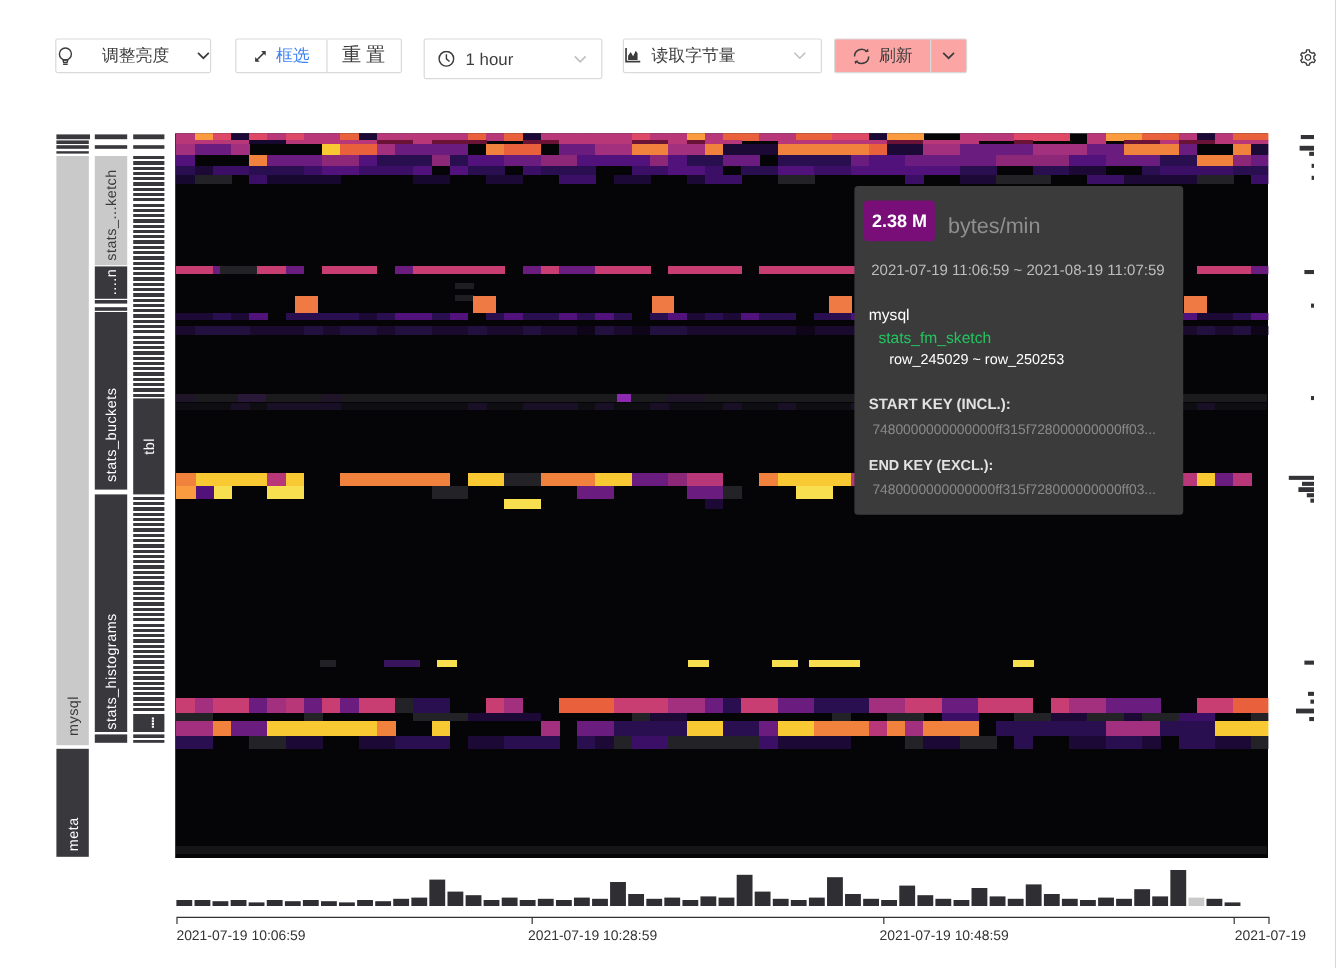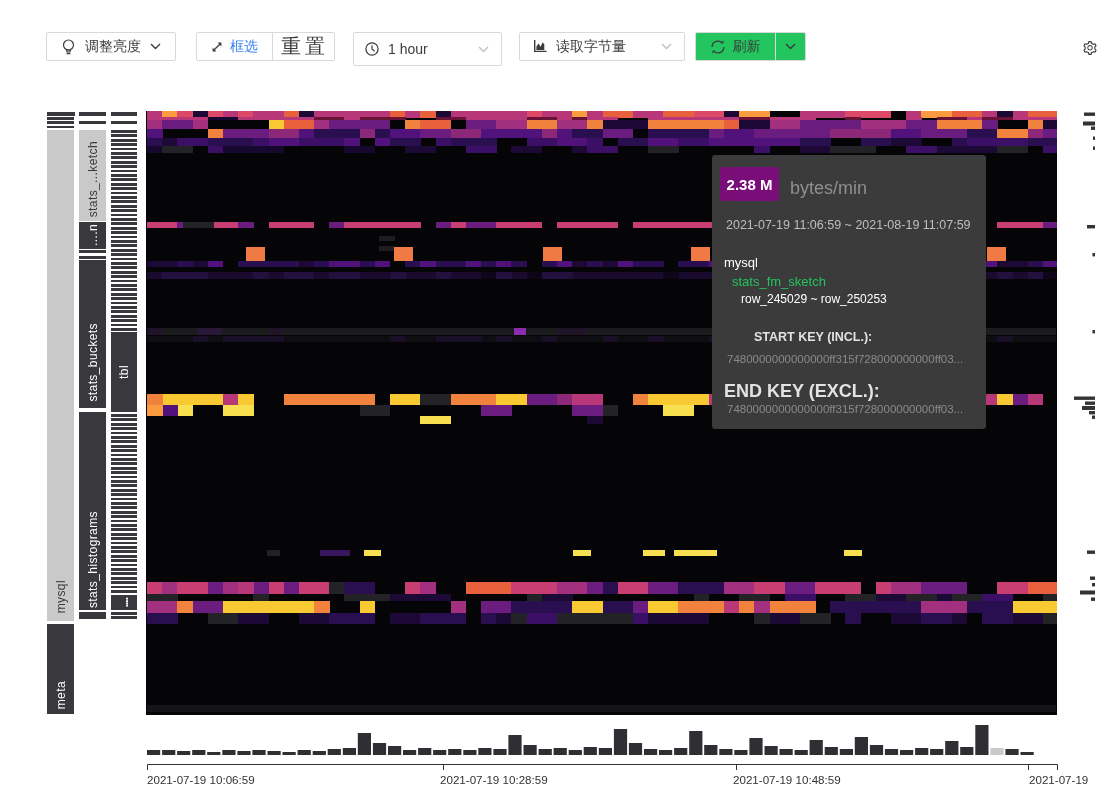--- a/index.html
+++ b/index.html
@@ -9,65 +9,65 @@
 .vseg { position:absolute; display:flex; align-items:center; justify-content:center; overflow:hidden; }
 .vlab { writing-mode:vertical-rl; transform:rotate(180deg); font-size:12px; white-space:nowrap; letter-spacing:0.4px; }
 .dkseg { background:#39383d; color:#fff; }
 .ltseg { background:#c9c9c9; color:#3a3a3a; }
 .stripes { position:absolute; background:repeating-linear-gradient(180deg,#39383d 0px,#39383d 2.7px,#ffffff 2.7px,#ffffff 4.4px); }
 .tt { position:absolute; left:712px; top:155px; width:274px; height:274px; background:#3b3b3b; border-radius:3px; z-index:5;padding-left:17px; }
 .tt div { position:absolute; white-space:nowrap; }
 </style></head>
 <body>
 
-<div class="btn" style="left:46px; width:130px;">
+<div class="btn" style="left:46px; width:130px;justify-content:space-between;">
   <svg width="15" height="16" viewBox="0 0 15 16" style="margin-right:9px;">
     <circle cx="7.5" cy="6" r="5" fill="none" stroke="#3c3c3c" stroke-width="1.2"></circle>
     <path d="M5.5,11 L9.5,11 L9,13 L6,13 Z" fill="none" stroke="#3c3c3c" stroke-width="1.1"></path>
     <line x1="5.6" y1="14.6" x2="9.4" y2="14.6" stroke="#3c3c3c" stroke-width="1.3"></line>
   </svg>
   <span>调整亮度</span>
   <svg width="11" height="7" viewBox="0 0 11 7" style="margin-left:9px;">
     <path d="M1,1 L5.5,5.5 L10,1" stroke="#3c3c3c" stroke-width="1.4" fill="none"></path>
   </svg>
 </div>
 
 <div class="abs" style="left:196px; top:32px; width:139px; height:29px; border:1px solid #d9d9d9; border-radius:2px; background:#fff; display:flex;">
   <div style="width:76px; border-right:1px solid #d9d9d9; display:flex; align-items:center; justify-content:center; font-size:14px; color:#3b82f6;">
     <svg width="12" height="12" viewBox="0 0 12 12" style="margin-right:7px;">
       <line x1="2.2" y1="9.8" x2="9.8" y2="2.2" stroke="#3c3c3c" stroke-width="1.3"></line>
       <path d="M6.6,1.6 L10.4,1.6 L10.4,5.4" fill="#3c3c3c" stroke="none"></path>
       <path d="M1.6,6.6 L1.6,10.4 L5.4,10.4" fill="#3c3c3c" stroke="none"></path>
     </svg>框选</div>
-  <div style="flex:1; display:flex; align-items:center; justify-content:center; font-size:20px; color:#3c3c3c; letter-spacing:4px; padding-left:3px;">重置</div>
+  <div style="flex:1; display:flex; align-items:center; justify-content:center; font-size:16px; color:#3c3c3c; letter-spacing:4px; padding-left:3px;">重置</div>
 </div>
 
 <div class="btn" style="left:353px; width:149px; justify-content:flex-start; padding:16px 11px;">
   <svg width="14" height="14" viewBox="0 0 14 14" style="margin-right:9px;">
     <circle cx="7" cy="7" r="6.1" fill="none" stroke="#3c3c3c" stroke-width="1.2"></circle>
     <path d="M7,3.2 L7,7 L9.6,9.2" fill="none" stroke="#3c3c3c" stroke-width="1.2"></path>
   </svg>
   <span>1 hour</span>
   <svg width="11" height="7" viewBox="0 0 11 7" style="position:absolute; right:12px;">
     <path d="M1,1 L5.5,5.5 L10,1" stroke="#bfbfbf" stroke-width="1.3" fill="none"></path>
   </svg>
 </div>
 
-<div class="btn" style="left:519px; width:166px; justify-content:flex-start; padding:0 13px;">
+<div class="btn" style="left:519px; width:166px; justify-content:flex-start; padding:0 0;">
   <svg width="14" height="13" viewBox="0 0 14 13" style="margin-right:9px;">
     <path d="M1,0 L1,12 L13.6,12 L13.6,10.7 L2.4,10.7 L2.4,0 Z" fill="#3c3c3c"></path>
     <path d="M3.4,9.9 L3.4,6.5 L5.6,3.4 L7.6,6.8 L9.8,2.2 L11.3,4.4 L11.3,9.9 Z" fill="#3c3c3c"></path>
   </svg>
   <span>读取字节量</span>
   <svg width="11" height="7" viewBox="0 0 11 7" style="position:absolute; right:12px;">
     <path d="M1,1 L5.5,5.5 L10,1" stroke="#bfbfbf" stroke-width="1.3" fill="none"></path>
   </svg>
 </div>
 
-<div class="abs" style="left:695px; top:32px; width:111px; height:29px; border:1px solid #d9d9d9; border-radius:2px; background:#22c55e; display:flex;">
+<div class="abs" style="left:695px; top:32px; width:111px; height:29px; border:1px solid #d9d9d9; border-radius:2px; background:#fca5a5; display:flex;">
   <div style="width:80px; border-right:1px solid #d9d9d9; display:flex; align-items:center; justify-content:center; font-size:14px; color:#3c3c3c;">
     <svg width="14" height="14" viewBox="0 0 14 14" style="margin-right:8px;">
       <path d="M12.9,7 A5.9,5.9 0 0 1 2.5,10.8 M1.1,7 A5.9,5.9 0 0 1 11.5,3.2" fill="none" stroke="#3c3c3c" stroke-width="1.3"></path>
       <path d="M1.2,10.9 L4.4,10.5 L1.6,13.6 Z" fill="#3c3c3c"></path>
       <path d="M12.8,3.1 L9.6,3.5 L12.4,0.4 Z" fill="#3c3c3c"></path>
     </svg>刷新</div>
   <div style="flex:1; display:flex; align-items:center; justify-content:center;">
     <svg width="11" height="7" viewBox="0 0 11 7">
         <path d="M1,1 L5.5,5.5 L10,1" stroke="#3c3c3c" stroke-width="1.4" fill="none"></path>
       </svg>
@@ -960,17 +960,17 @@
 <text x="1029" y="783.5" font-size="11.6" fill="#333">2021-07-19</text>
 </svg>
 
 <div class="tt">
   <div style="left:8px; top:12px; width:59px; height:34px; background:#7a0e79; border-radius:3px; display:flex; align-items:center; justify-content:center; color:#fff; font-weight:bold; font-size:15px;">2.38&nbsp;M</div>
   <div style="left:78px; top:22.5px; color:#8f8f8f; font-size:18px;">bytes/min</div>
   <div style="left:14px; top:62.5px; color:#bebebe; font-size:12.5px;">2021-07-19 11:06:59 ~ 2021-08-19 11:07:59</div>
   <div style="left:12px; top:100px; color:#fff; font-size:13px;">mysql</div>
   <div style="left:20px; top:118.5px; color:#22c55e; font-size:13px;">stats_fm_sketch</div>
   <div style="left:29px; top:137px; color:#fff; font-size:12px;">row_245029 ~ row_250253</div>
-  <div style="left:12px; top:175px; color:#e2e2e2; font-size:12.5px; font-weight:bold;margin-left:30px;">START KEY (INCL.):</div>
+  <div style="left:12px; top:175px; color:#e2e2e2; font-size:12.5px; font-weight:bold;">START KEY (INCL.):</div>
   <div style="left:15px; top:197.5px; color:#8a8a8a; font-size:11.5px;">7480000000000000ff315f728000000000ff03...</div>
-  <div style="left:12px; top:226px; color:#e2e2e2; font-size:18px; font-weight:bold;">END KEY (EXCL.):</div>
+  <div style="left:12px; top:226px; color:#e2e2e2; font-size:12px; font-weight:bold;">END KEY (EXCL.):</div>
   <div style="left:15px; top:247.5px; color:#8a8a8a; font-size:11.5px;">7480000000000000ff315f728000000000ff03...</div>
 </div>
 
 </body></html>

